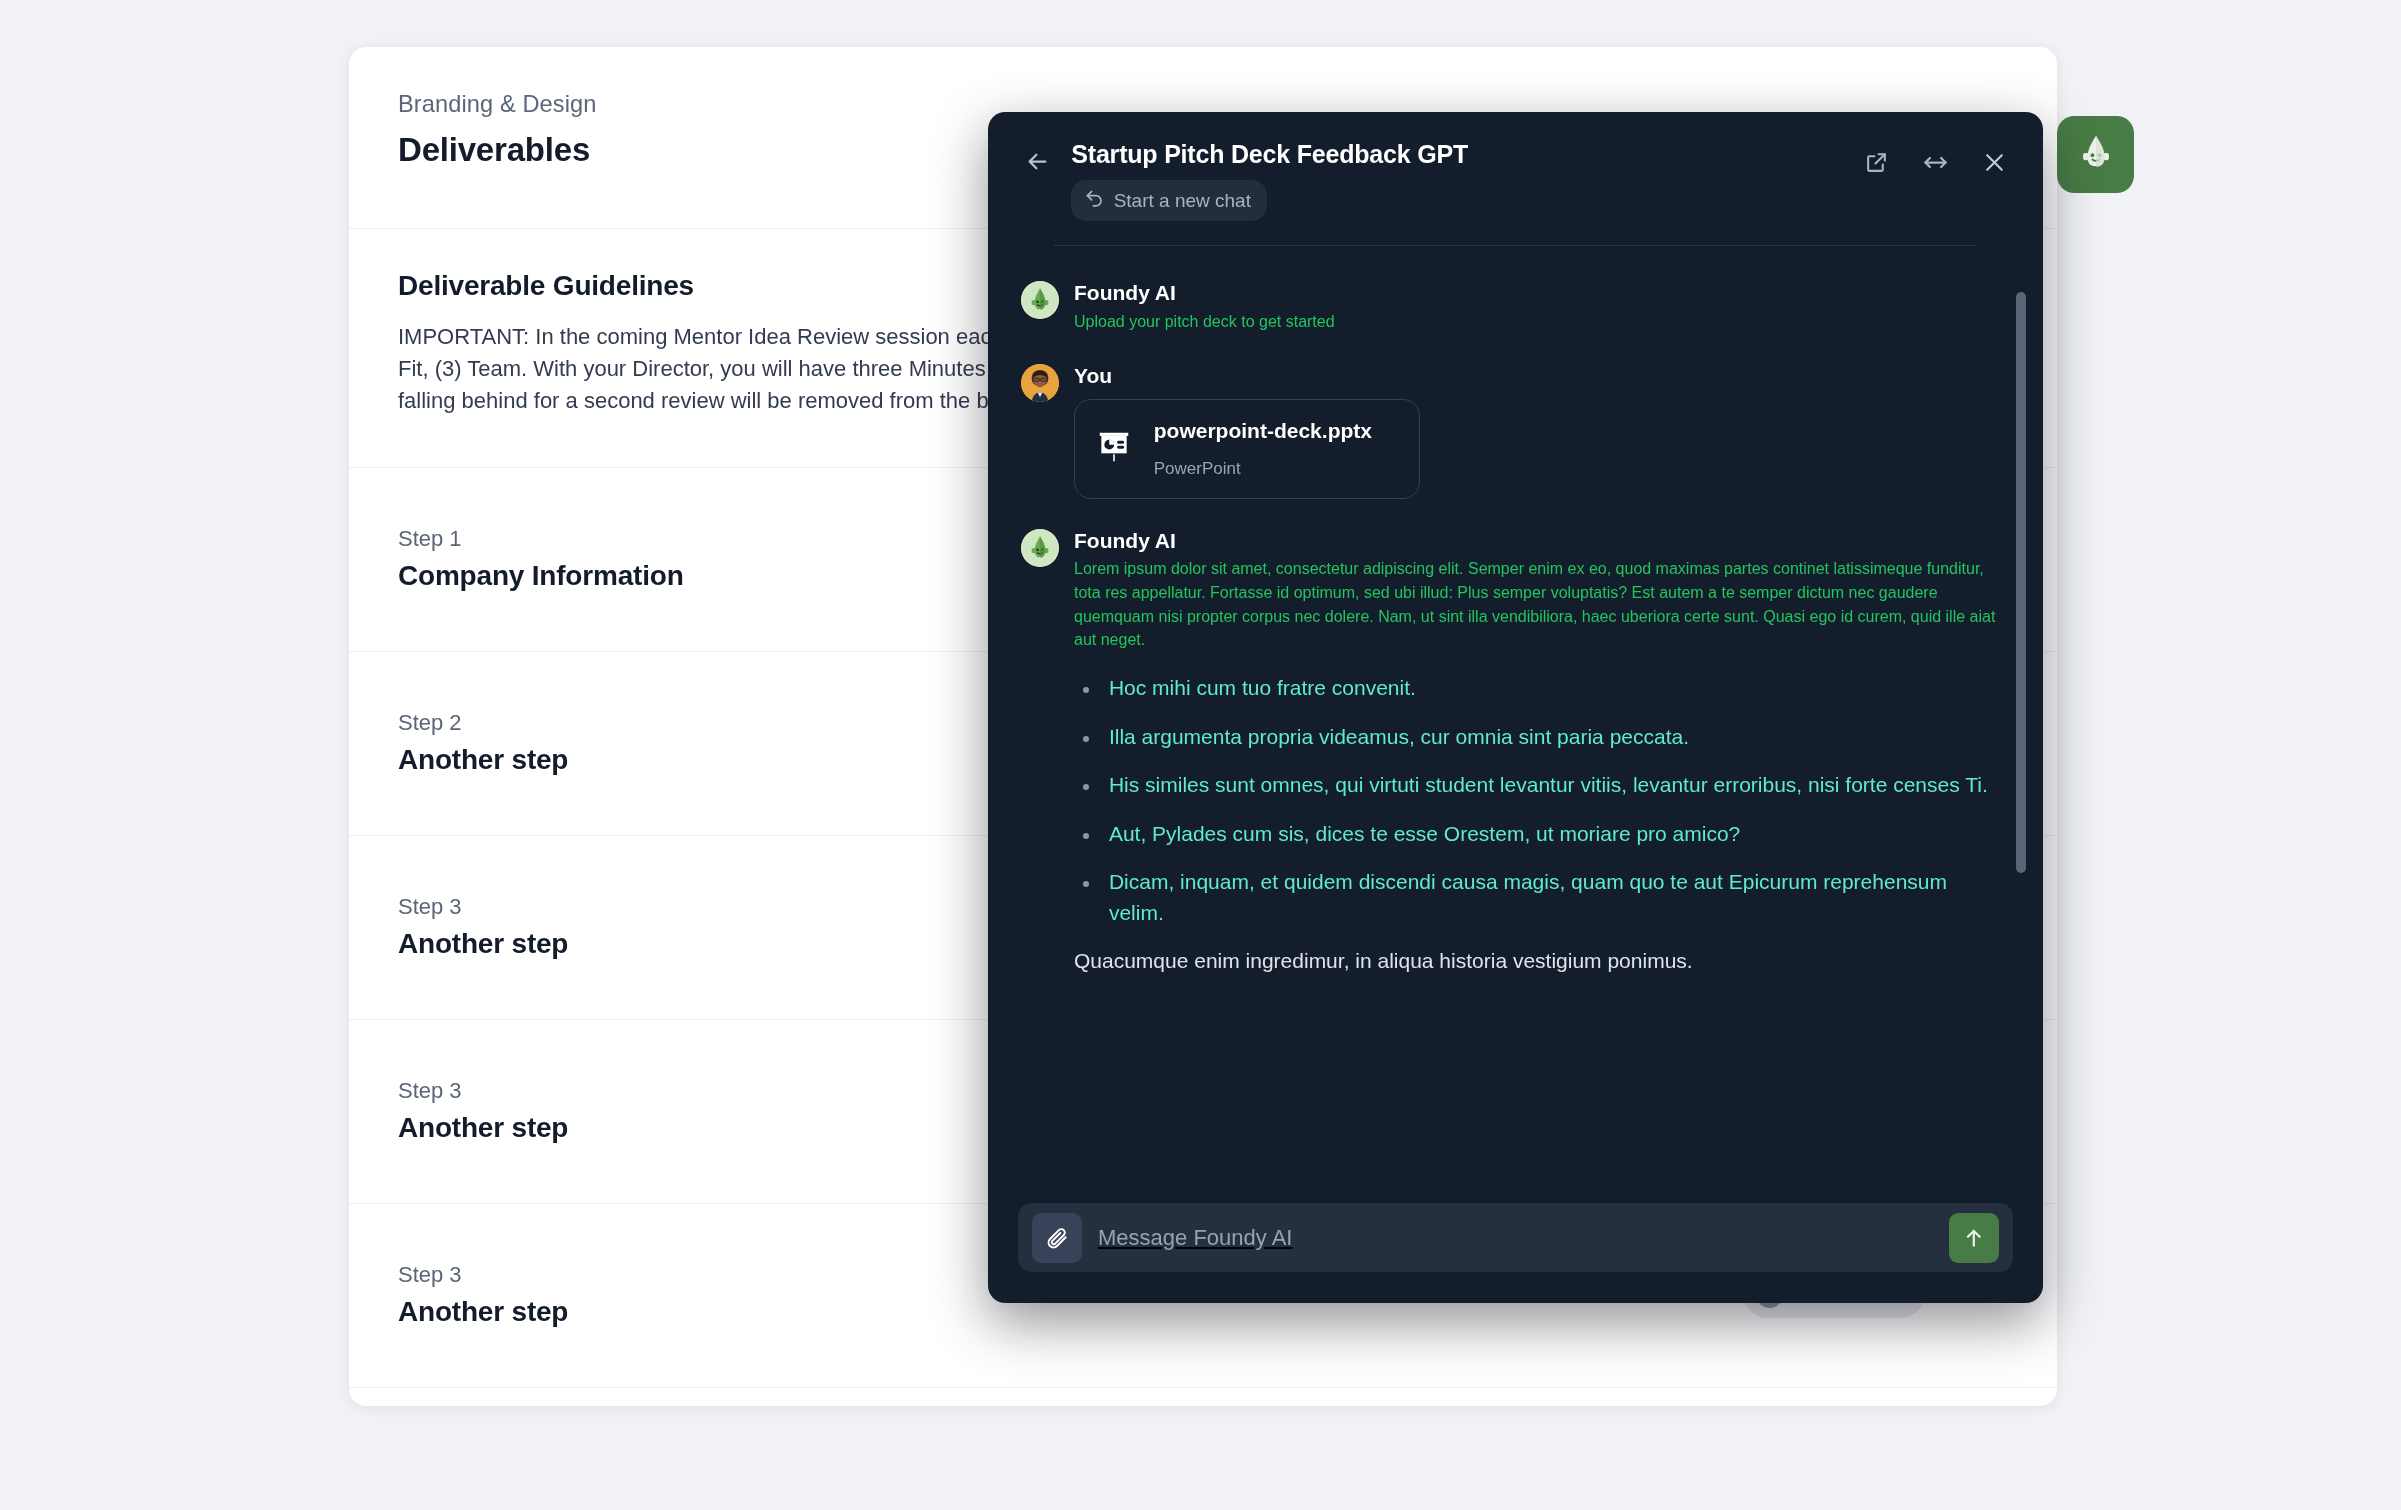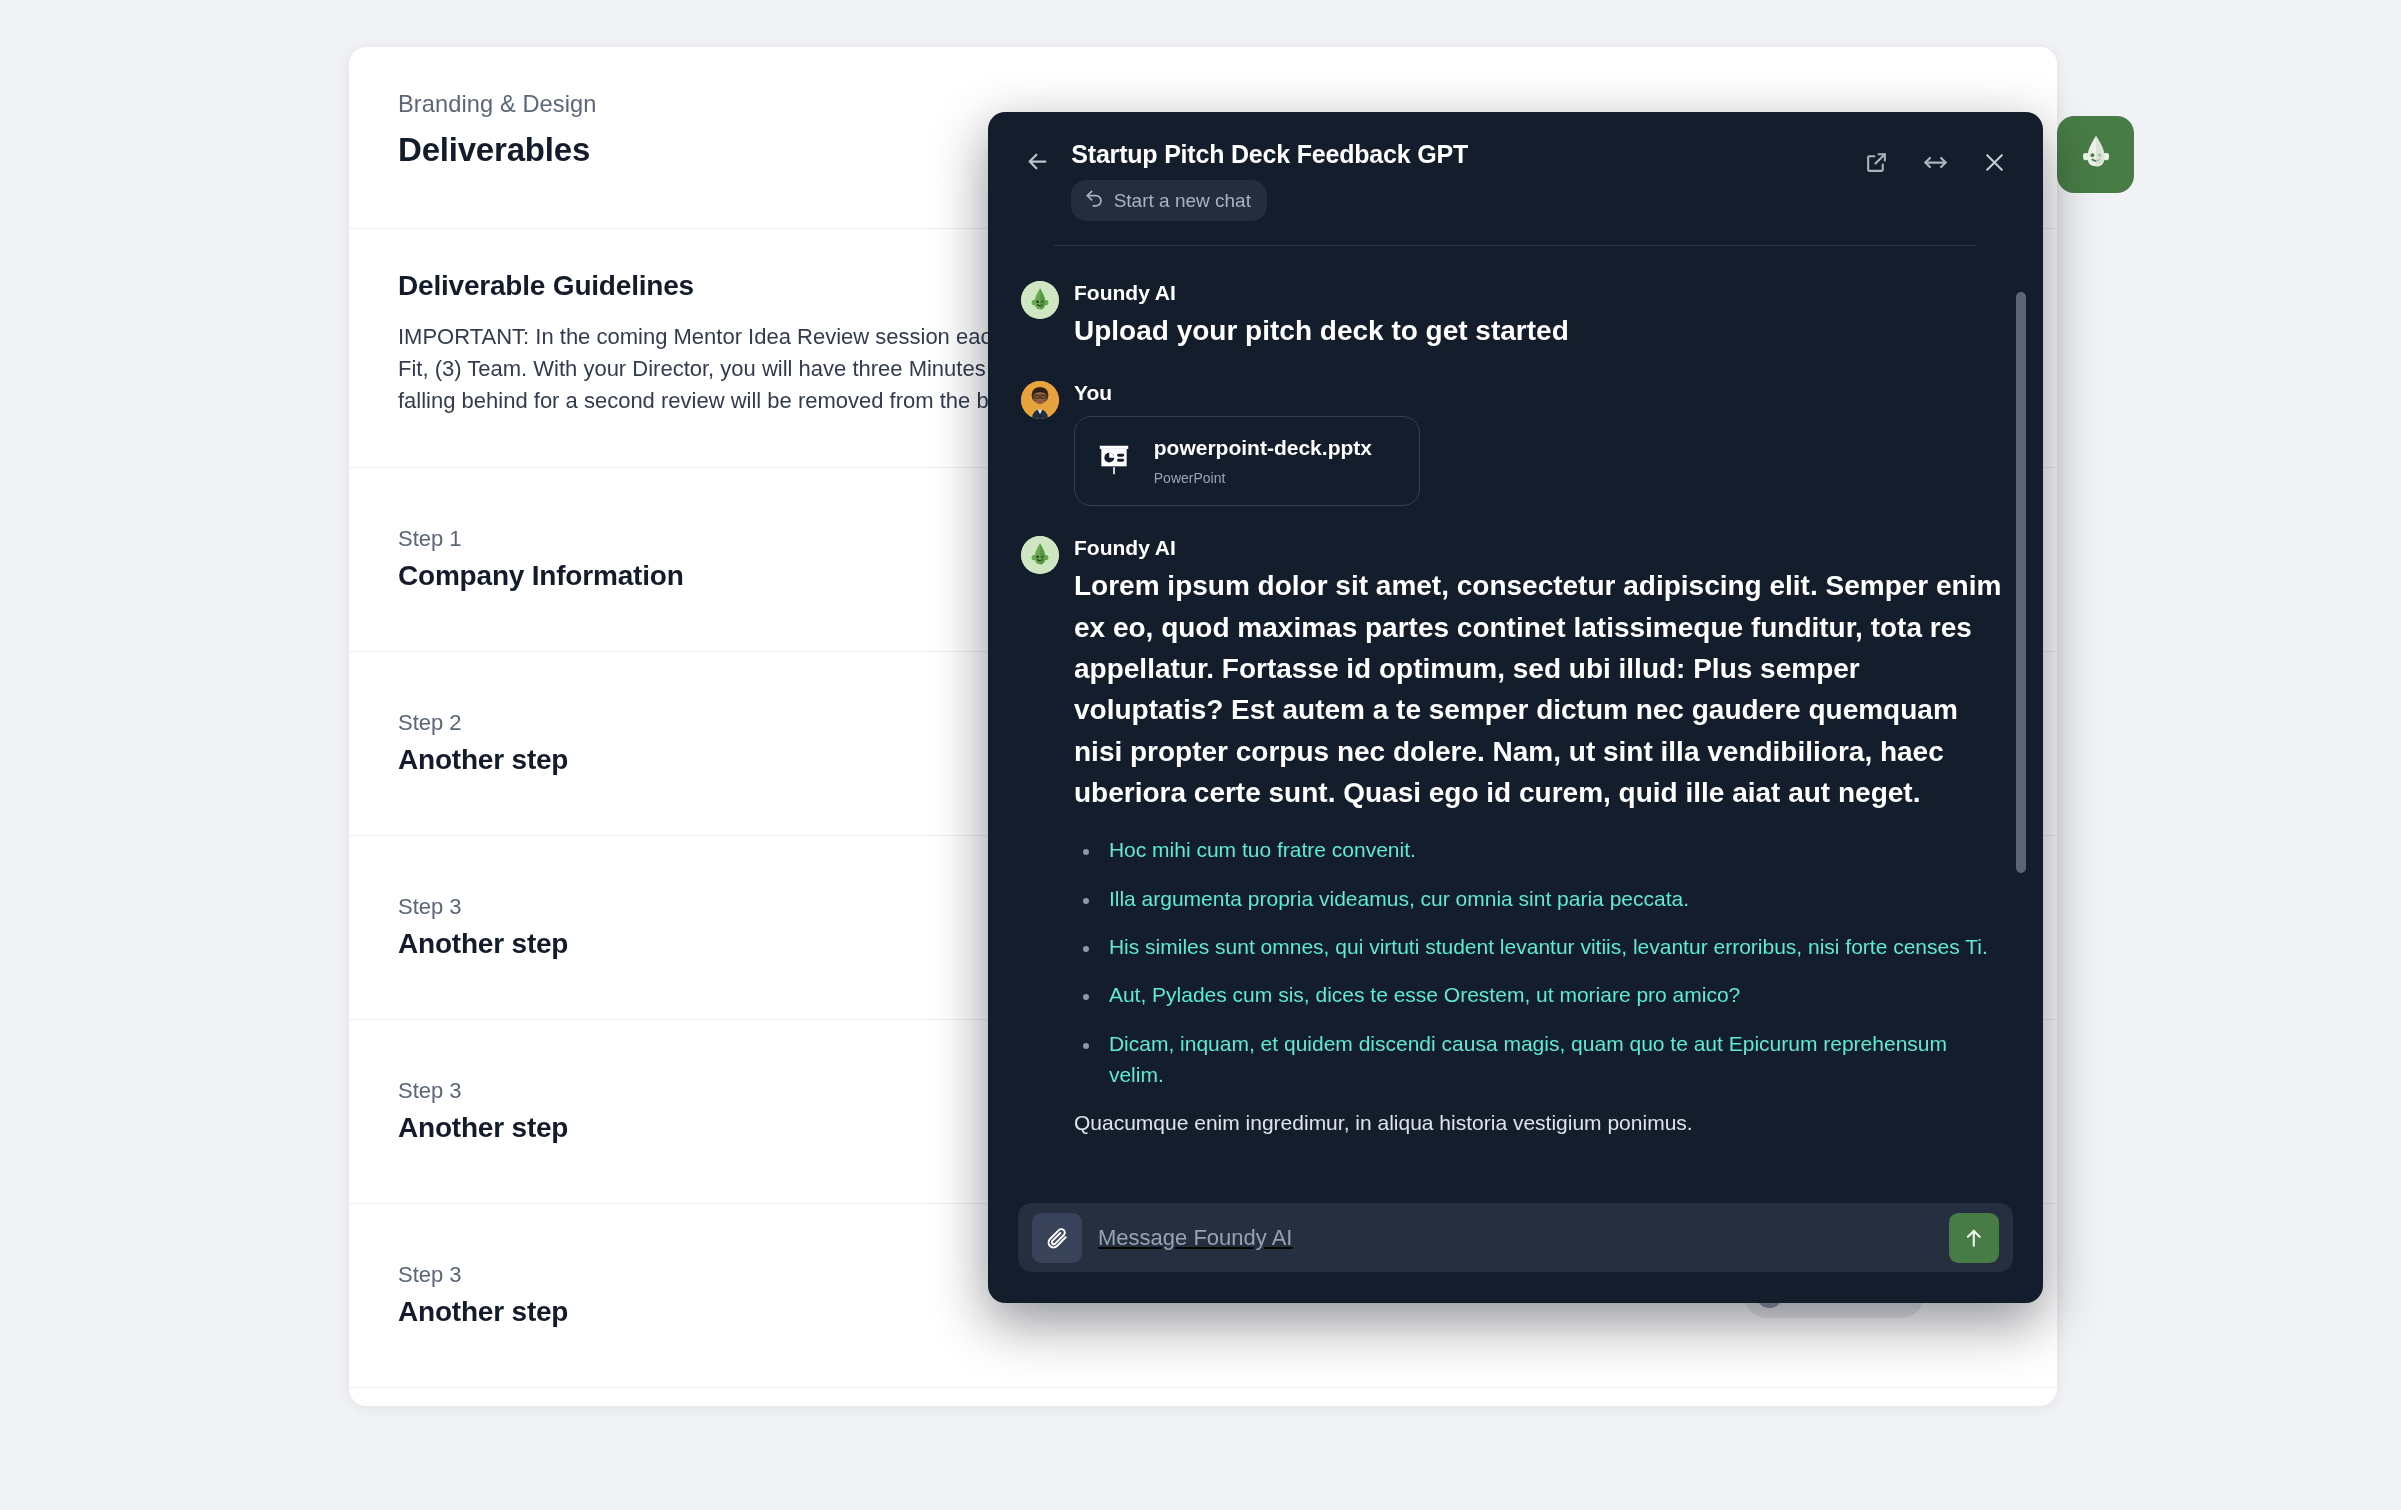--- a/index.html
+++ b/index.html
@@ -233,39 +233,38 @@
   .avatar.bot { background: #cfe6c2; }
   .avatar.user { background: #e8a33d; }
   .msg-body { flex: 1 1 auto; min-width: 0; }
   .msg-author {
     font-size: 21px;
     font-weight: bold;
     color: #ffffff;
     margin-bottom: 4.7px;
   }
   .msg-text {
-    font-size: 28px;
+    font-size: 16px;
     line-height: 1.48;
-    color: #ffffff;
-    font-weight: bold;
+    color: #22c55e;
   }
   .file-card {
     margin-top: 11px;
     width: 346px;
     box-sizing: border-box;
     border: 1.6px solid #334054;
     border-radius: 17px;
     padding: 19px 20.4px;
     display: flex;
     align-items: center;
     gap: 20.4px;
     cursor: pointer;
   }
   .file-name { font-size: 21px; font-weight: bold; color: #ffffff; }
-  .file-type { font-size: 14px; color: #9aa4b3; margin-top: 10px; }
+  .file-type { font-size: 17px; color: #9aa4b3; margin-top: 16px; }
   ul.bullets {
     margin: 20.4px 0 0 0;
     padding-left: 27px;
     color: #5eead4;
   }
   ul.bullets li {
     font-size: 21px;
     line-height: 1.48;
     margin-bottom: 17.3px;
     padding-left: 7.9px;

